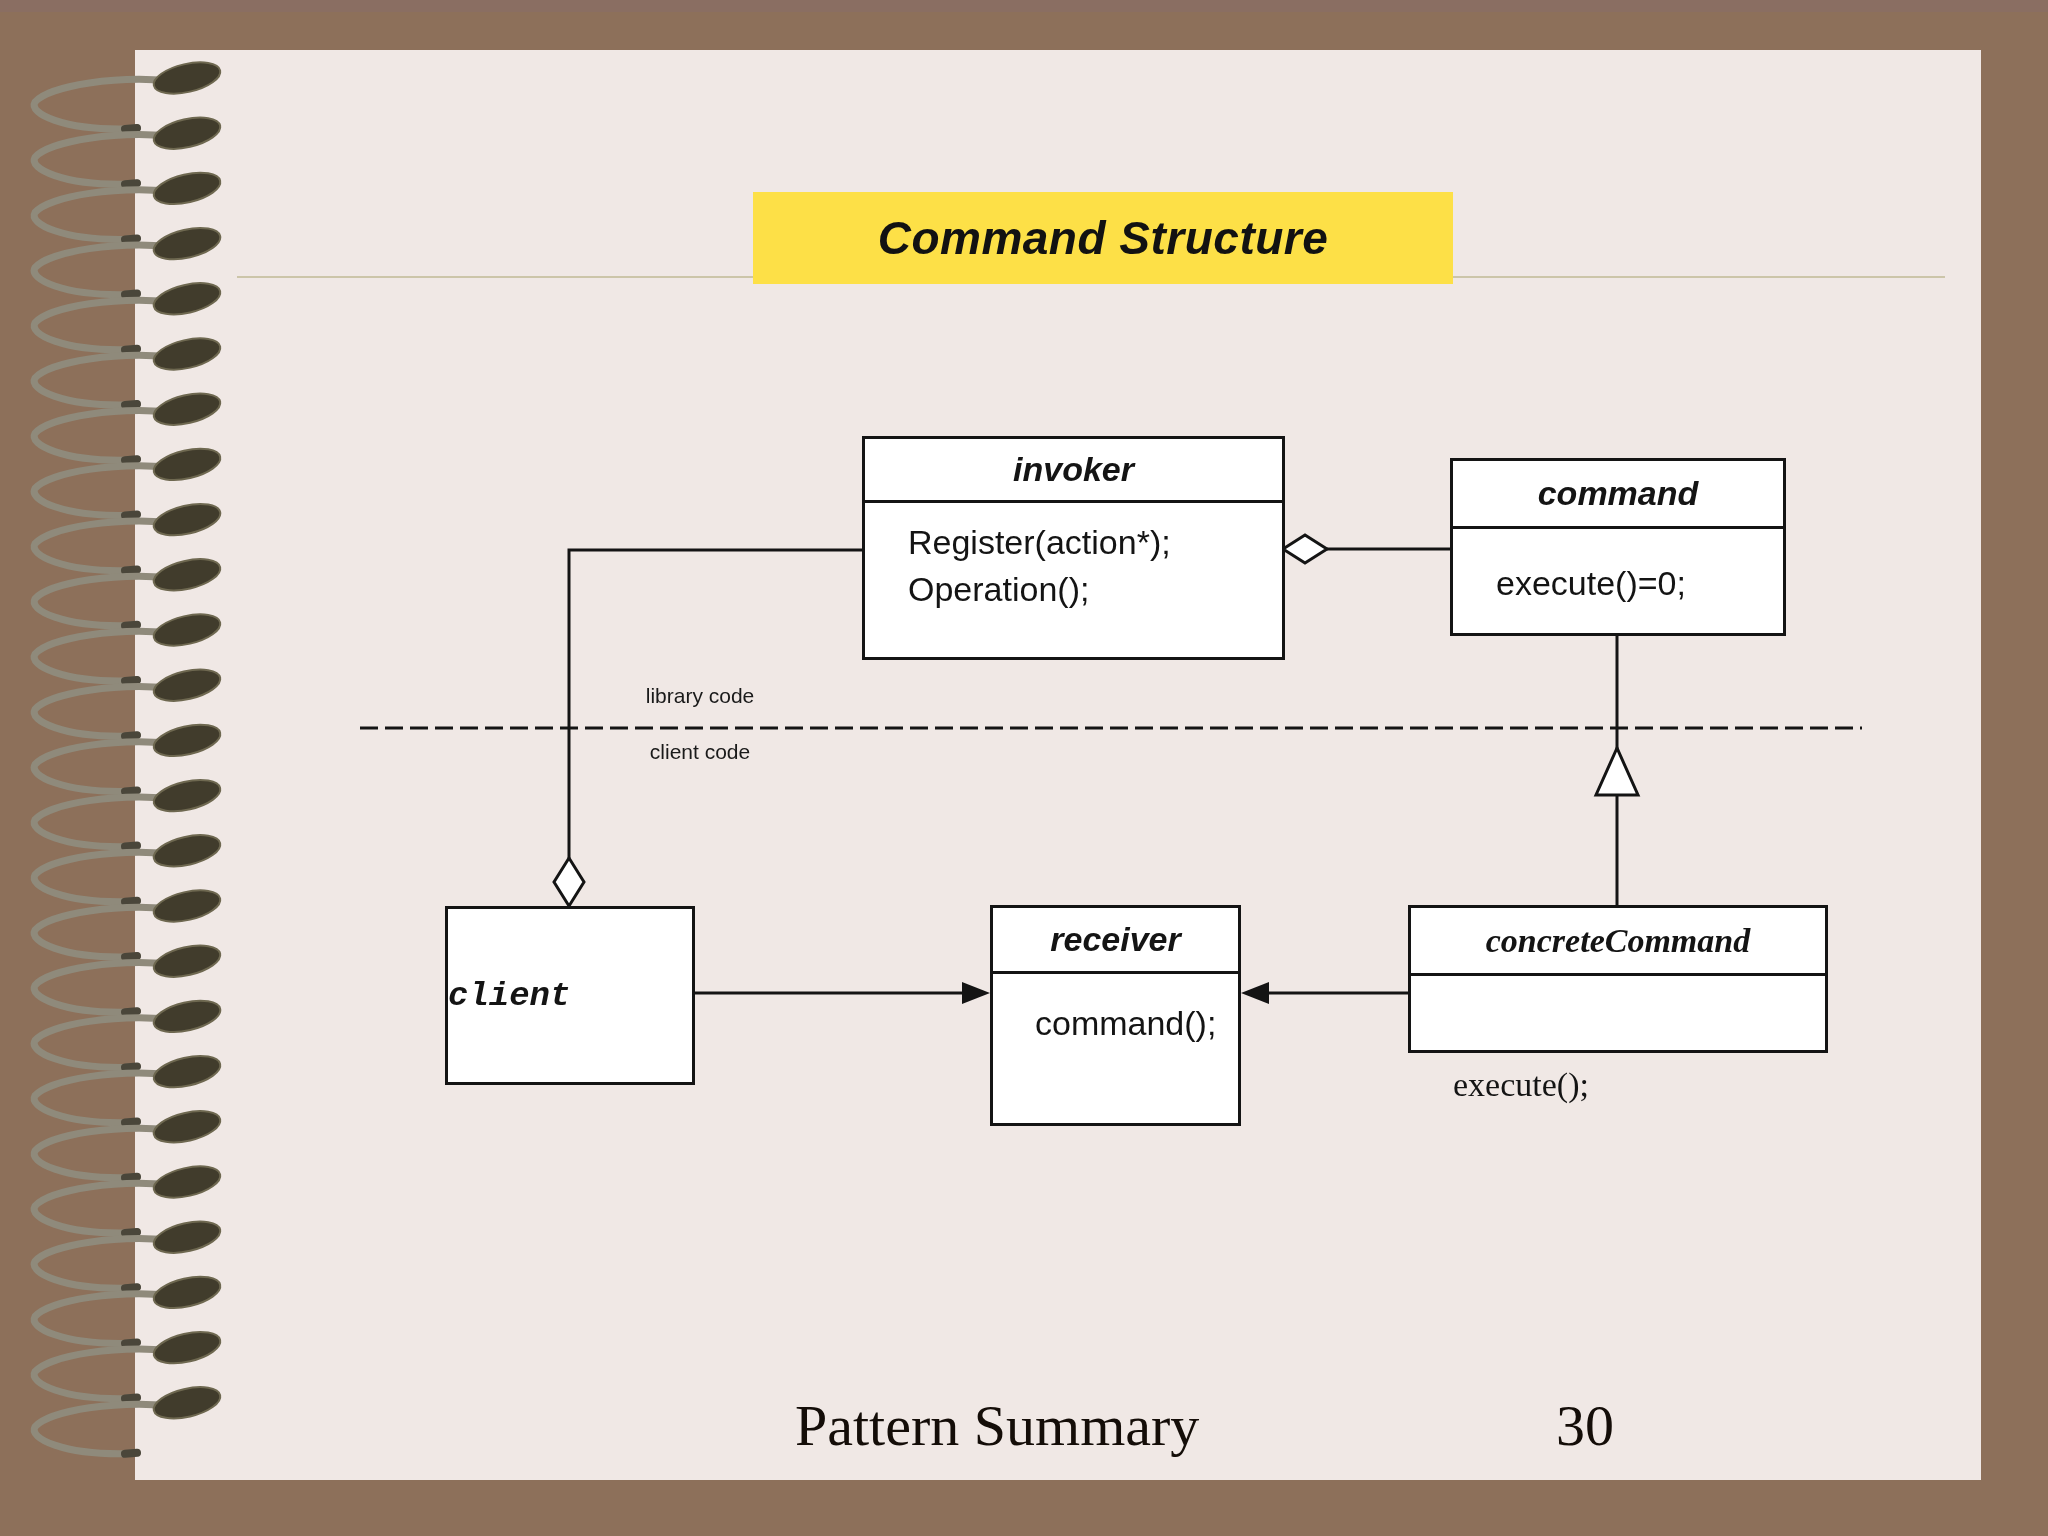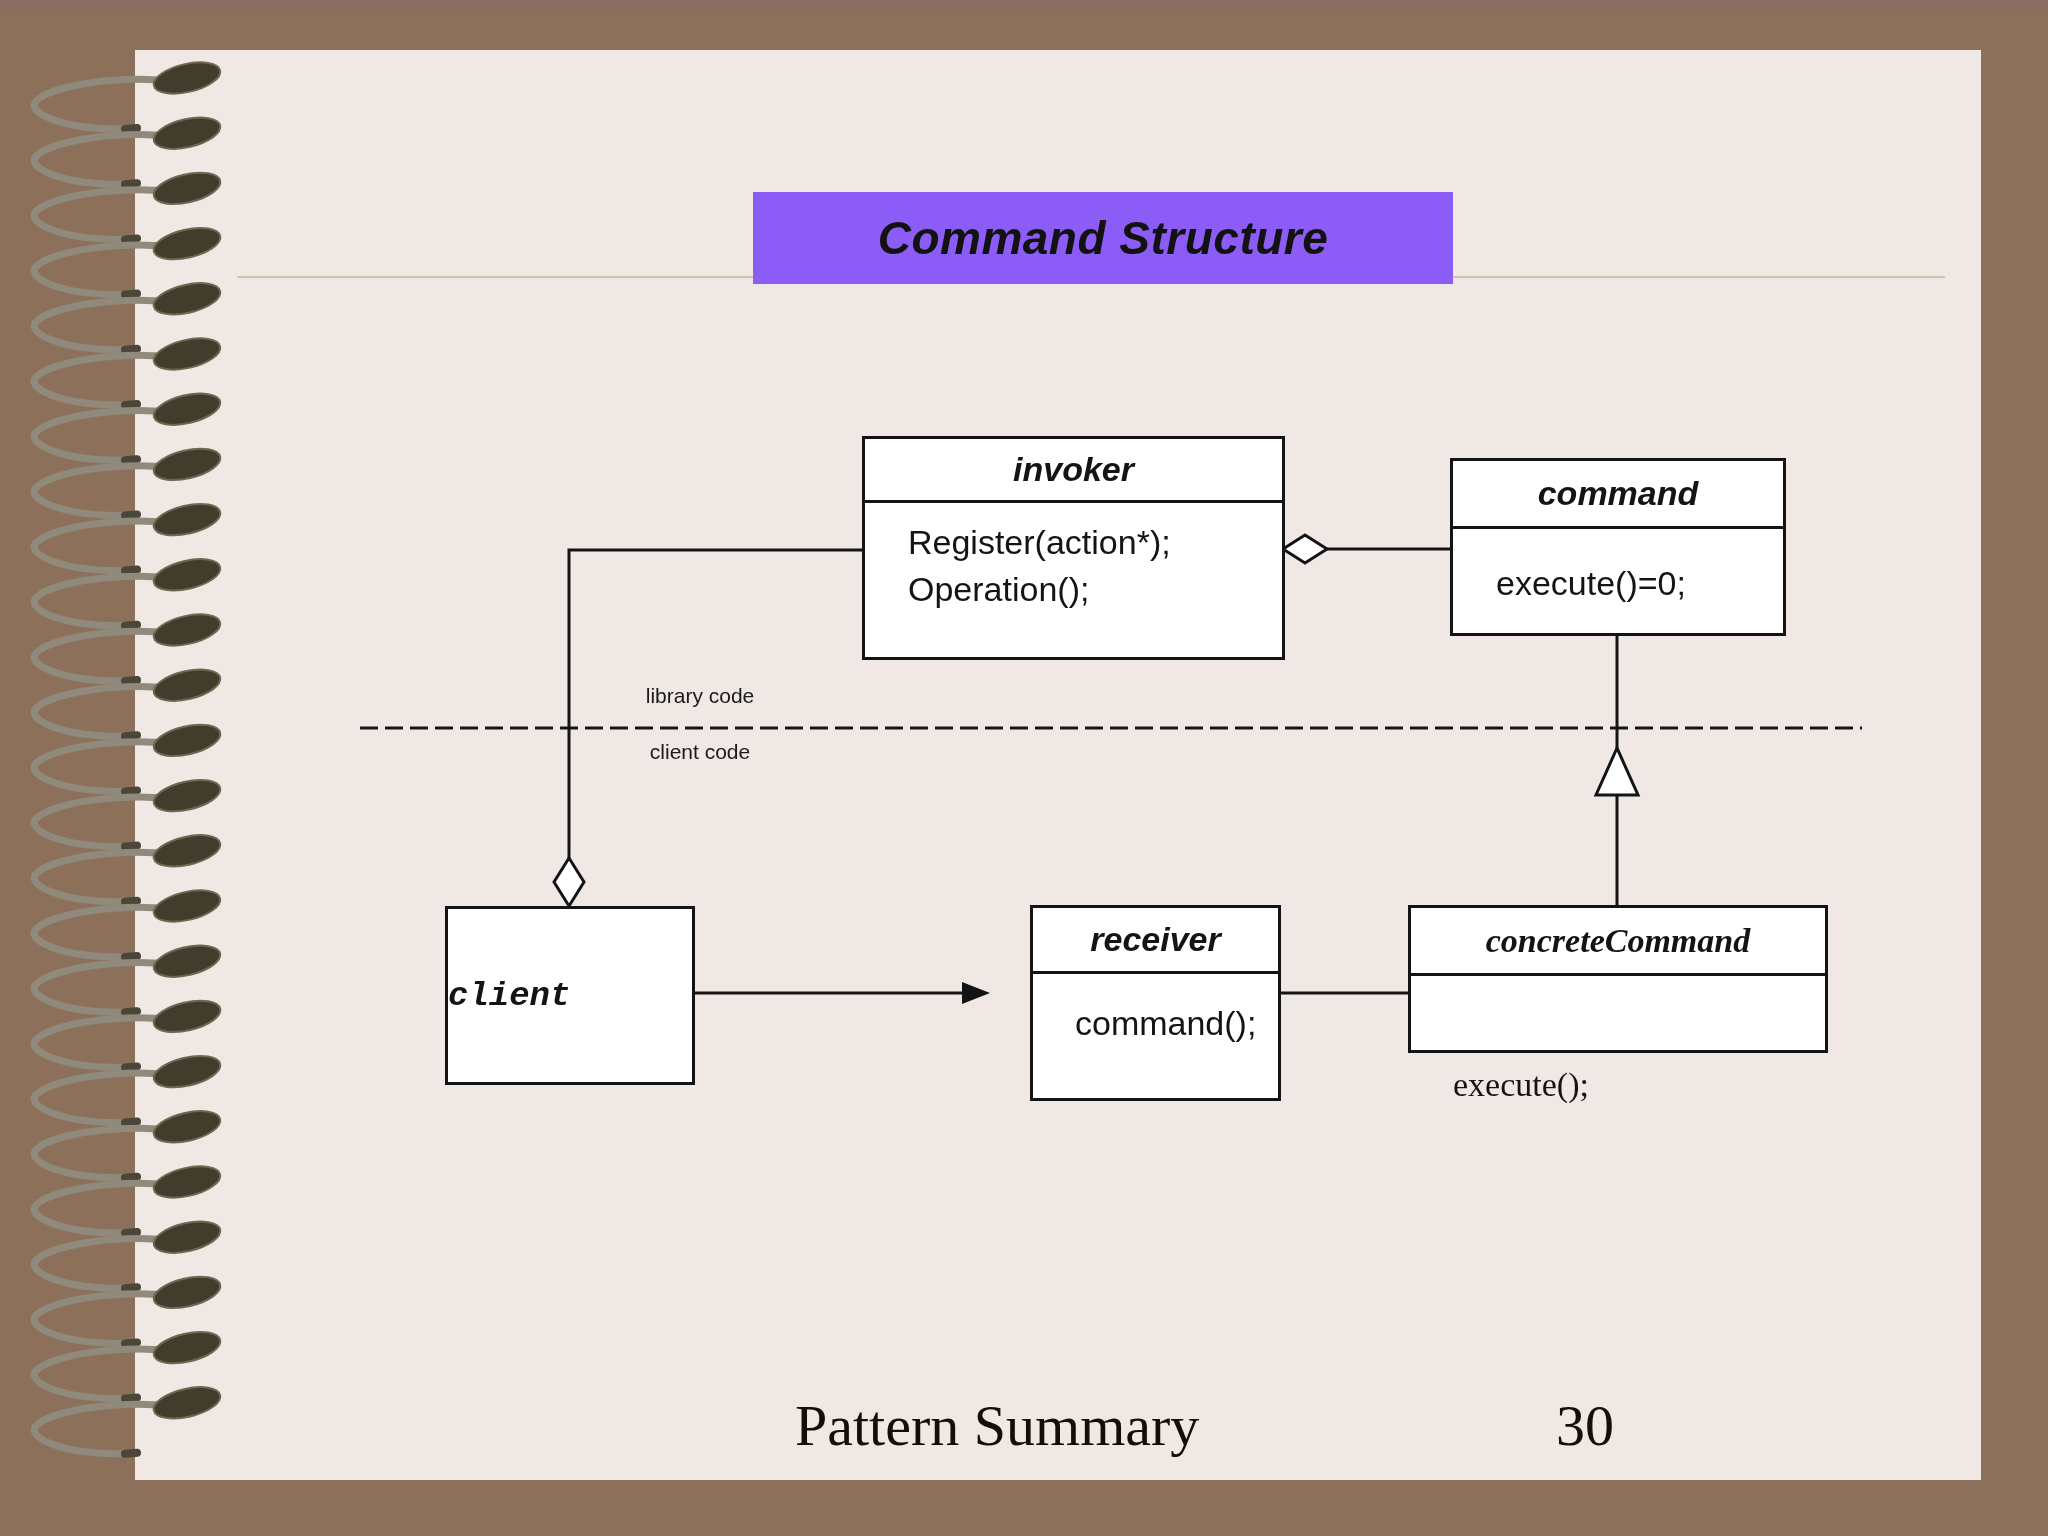--- a/index.html
+++ b/index.html
@@ -16,21 +16,21 @@
     background: #8a6e62;
   }
   .slide {
     position: absolute; left: 135px; top: 50px;
     width: 1846px; height: 1430px;
     background: #f0e8e5;
   }
   .title-band {
     position: absolute; left: 753px; top: 192px;
     width: 700px; height: 92px;
-    background: #8b5cf6;
+    background: #fde047;
     display: flex; align-items: center; justify-content: center;
   }
   .title-text {
     font-size: 46px; font-weight: bold; font-style: italic;
     color: #121212; letter-spacing: 0.5px;
   }
   .title-rule {
     position: absolute; left: 237px; top: 276px;
     width: 1708px; height: 2px; background: #ccc5a9;
   }
@@ -51,21 +51,21 @@
   }
   .uml-class.no-divider { display: flex; align-items: center; justify-content: flex-start; font-family: Liberation Mono, monospace; }
   .uml-class.no-divider .uml-class-header { border-bottom: none; }
   #box-invoker   { left: 862px;  top: 436px; width: 423px; height: 224px; }
   #box-invoker .uml-class-header { line-height: 61px; }
   #box-invoker .uml-class-body   { padding: 16px 0 0 43px; }
   #box-command   { left: 1450px; top: 458px; width: 336px; height: 178px; }
   #box-command .uml-class-header { line-height: 65px; }
   #box-command .uml-class-body   { padding: 31px 0 0 43px; }
   #box-client    { left: 445px;  top: 906px; width: 250px; height: 179px; }
-  #box-receiver  { left: 990px;  top: 905px; width: 251px; height: 196px; margin-left: 40px; }
+  #box-receiver  { left: 990px;  top: 905px; width: 251px; height: 221px; }
   #box-receiver .uml-class-header { line-height: 63px; }
   #box-receiver .uml-class-body   { padding: 26px 0 0 42px; }
   #box-concrete  { left: 1408px; top: 905px; width: 420px; height: 148px; font-family: Liberation Serif, serif; }
   #box-concrete .uml-class-header { line-height: 65px; }
   #box-concrete .uml-class-body   { padding: 45px 0 0 42px; margin-top: 40px; }
   .region-label {
     position: absolute; width: 300px; text-align: center;
     font-size: 21px; color: #1a1a1a;
   }
   #label-library { left: 550px; top: 684px; }

